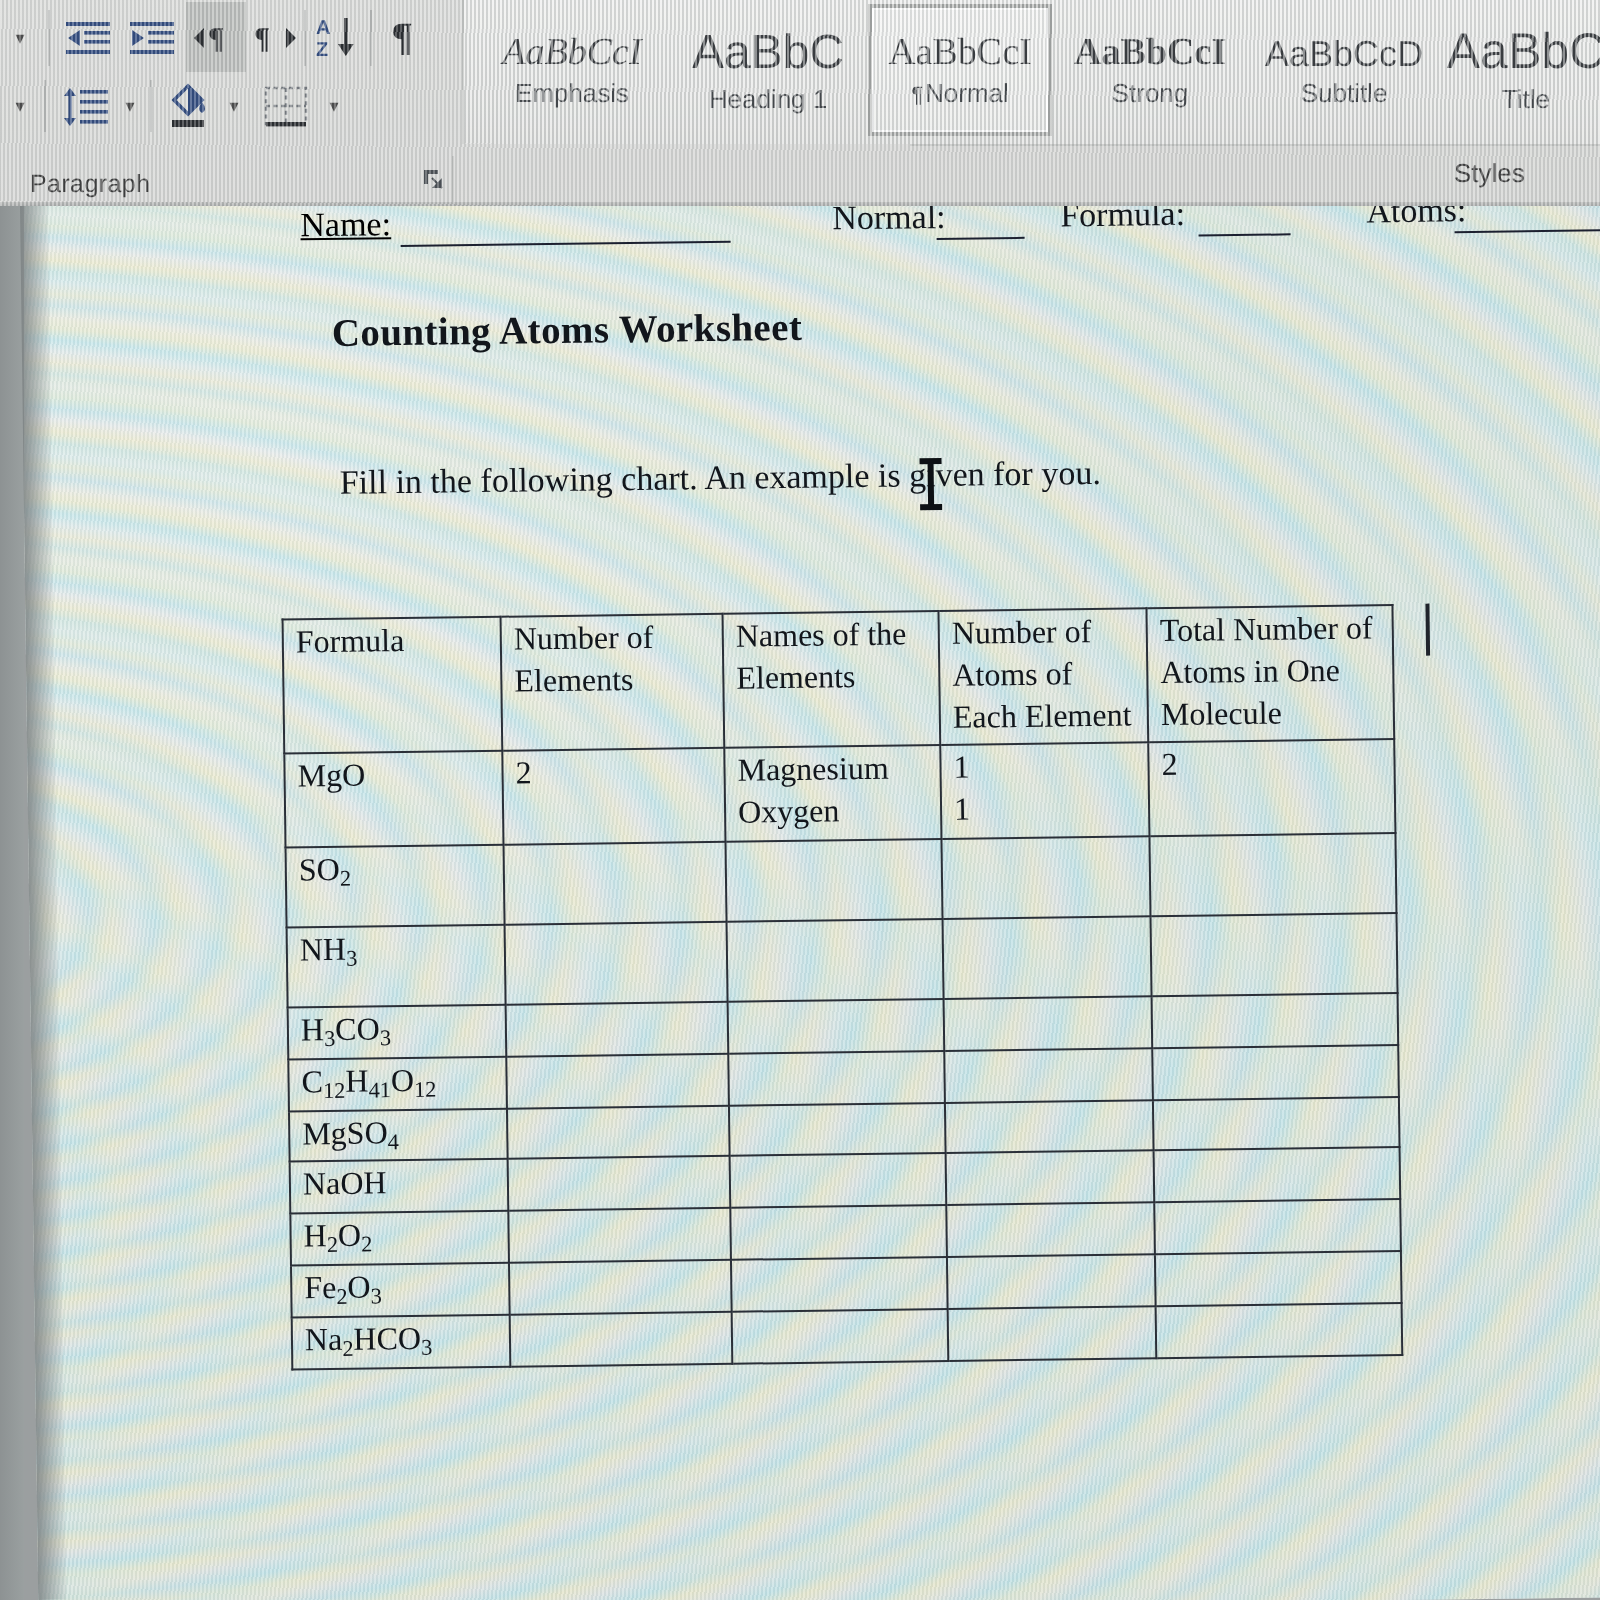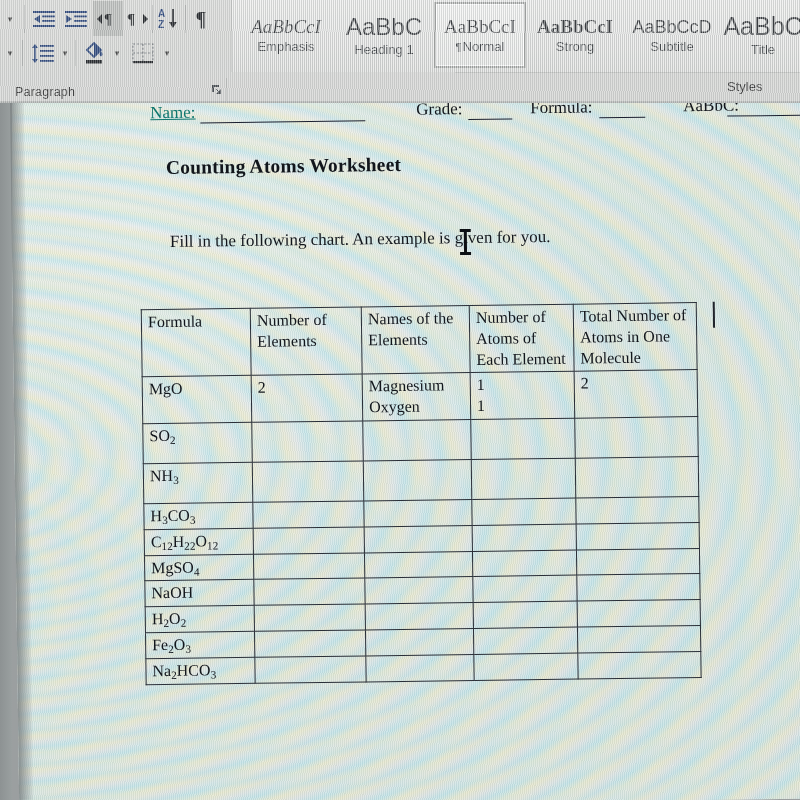--- a/index.html
+++ b/index.html
@@ -153,21 +153,21 @@
   }
 
   
   .doc-text {
     position: absolute;
     font-family: "Liberation Serif", serif;
     color: #12161c;
     white-space: nowrap;
   }
   .hdr-row { top: 6px; font-size: 17px; }
-  .hdr-name { left: 140px; color: #0f766e; text-decoration: underline; font-family: Liberation Serif, serif; }
+  .hdr-name { left: 140px; color: #000000; text-decoration: underline; font-family: Liberation Serif, serif; }
   .rule {
     position: absolute; height: 1px; background: #1c2030;
   }
 
   #doc-title {
     left: 155px; top: 60px;
     font-size: 19.5px; font-weight: bold; letter-spacing: .2px;
   }
   #doc-instr { left: 158px; top: 135px; font-size: 17px; }
 
@@ -402,27 +402,27 @@
       <div class="moire4"></div>
       <div class="moire1"></div>
       <div class="moire2"></div>
       <div class="moire3"></div>
 
       <div id="page-inner">
 
         <div class="doc-text hdr-row hdr-name">Name:</div>
         <div class="rule" style="left:190px; top:26px; width:165px;"></div>
 
-        <div class="doc-text hdr-row" style="left:406px;">Grade:</div>
+        <div class="doc-text hdr-row" style="left:406px;">Normal:</div>
         <div class="rule" style="left:458px; top:26px; width:44px;"></div>
 
         <div class="doc-text hdr-row" style="left:520px;">Formula:</div>
         <div class="rule" style="left:589px; top:26px; width:46px;"></div>
 
-        <div class="doc-text hdr-row" style="left:673px;">AaBbC:</div>
+        <div class="doc-text hdr-row" style="left:673px;">Atoms:</div>
         <div class="rule" style="left:717px; top:26px; width:90px;"></div>
 
         <div class="doc-text" id="doc-title">Counting Atoms Worksheet</div>
 
         <div class="doc-text" id="doc-instr">Fill in the following chart.  An example is given for you.</div>
 
         <div id="ibeam">
           <div class="cap t"></div>
             <div class="stem"></div>
             <div class="cap b"></div>
@@ -465,21 +465,21 @@
                 <td class="c4 multi"></td>
               </tr>
               <tr class="r-short">
                 <td class="c0 multi">H<sub>3</sub>CO<sub>3</sub></td>
                 <td class="c1 multi"></td>
                 <td class="c2 multi"></td>
                 <td class="c3 multi"></td>
                 <td class="c4 multi"></td>
               </tr>
               <tr class="r-short">
-                <td class="c0 multi">C<sub>12</sub>H<sub>22</sub>O<sub>12</sub></td>
+                <td class="c0 multi">C<sub>12</sub>H<sub>41</sub>O<sub>12</sub></td>
                 <td class="c1 multi"></td>
                 <td class="c2 multi"></td>
                 <td class="c3 multi"></td>
                 <td class="c4 multi"></td>
               </tr>
               <tr class="r-short">
                 <td class="c0 multi">MgSO<sub>4</sub></td>
                 <td class="c1 multi"></td>
                 <td class="c2 multi"></td>
                 <td class="c3 multi"></td>

